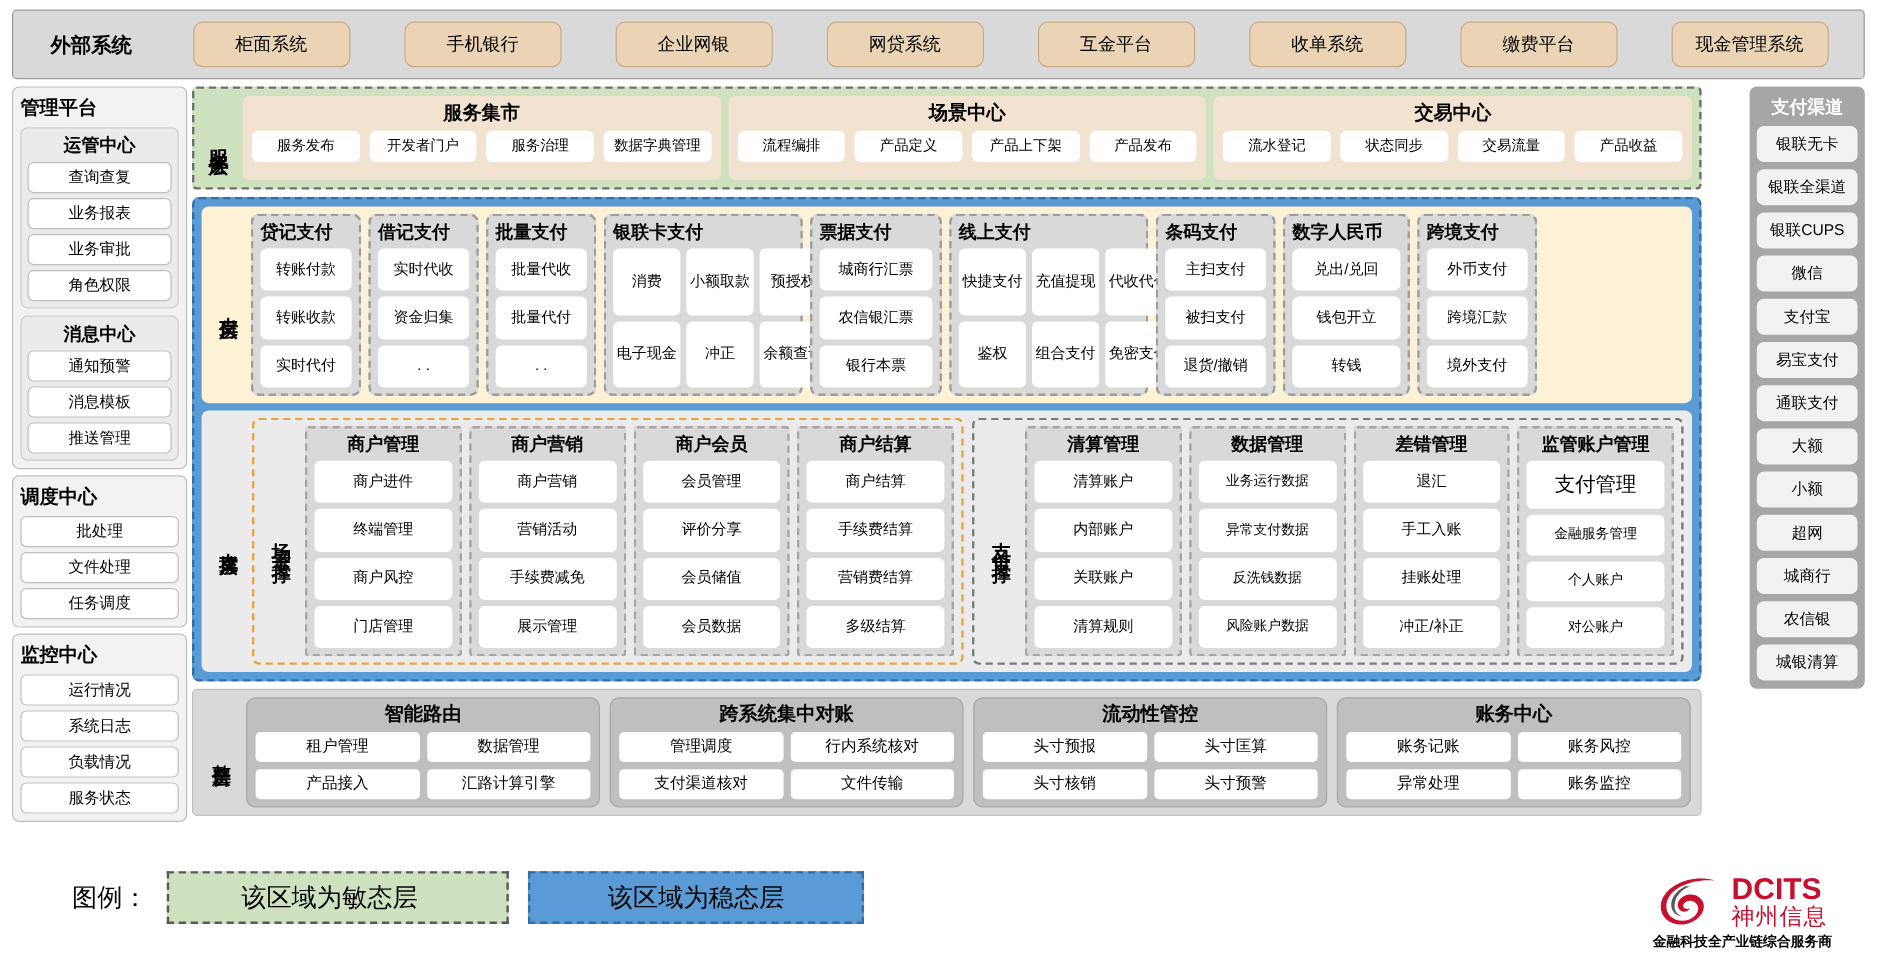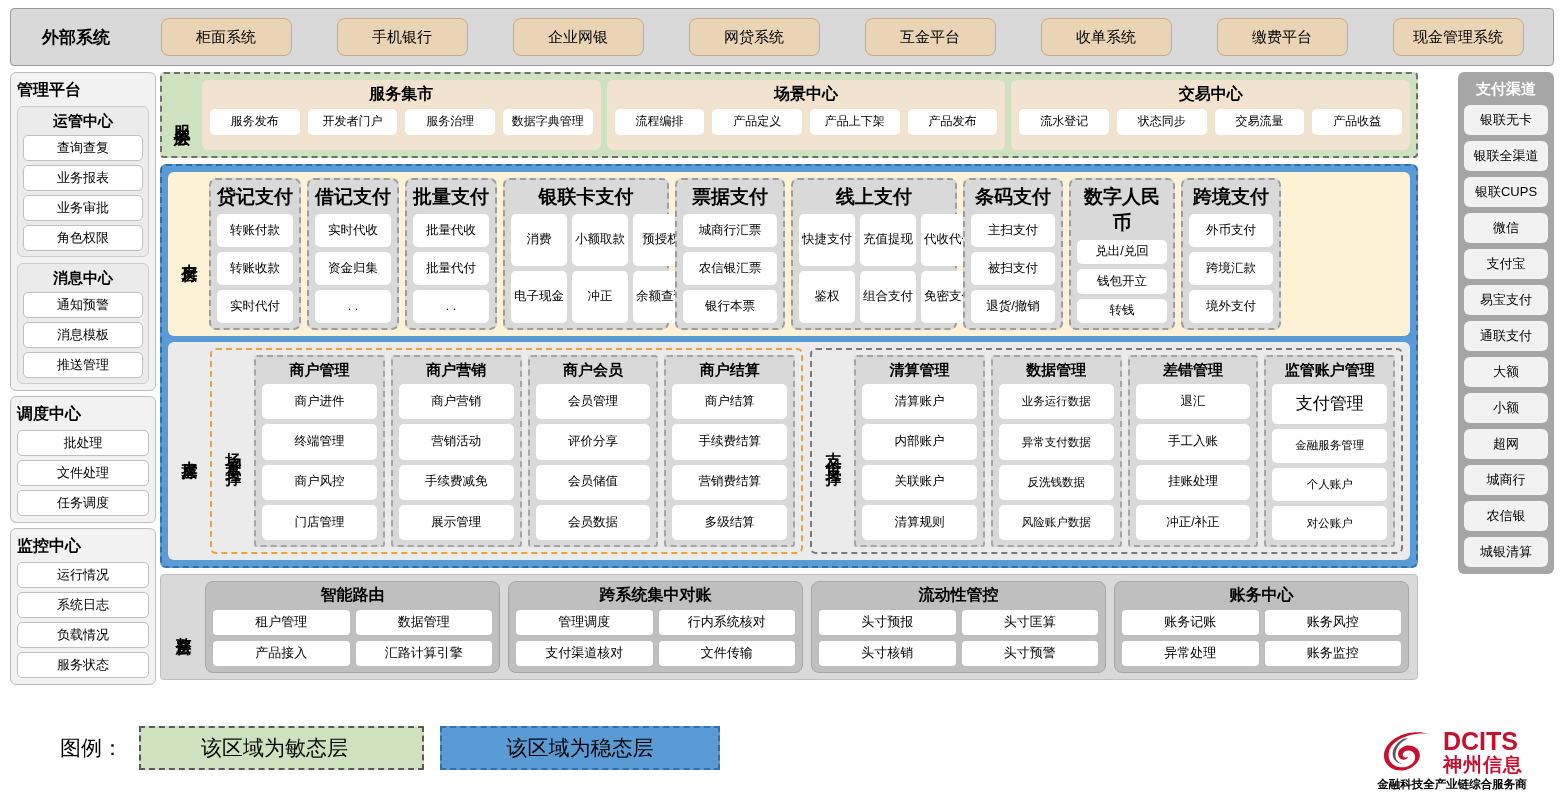--- a/index.html
+++ b/index.html
@@ -94,21 +94,21 @@
 
   
   #pay-layer{
     background:#fdf2d6;border-radius:6px;padding:6px 7px;
     display:flex;align-items:stretch;gap:6px;height:164px;
   }
   .paycard{
     background:#d9d9d9;border:2px dashed #9d9d9d;border-radius:7px;
     padding:1px 6px 5px;display:flex;flex-direction:column;
   }
-  .paycard .ct{font-weight:bold;font-size:19px;text-align:center;padding:3px 0 4px;}
+  .paycard .ct{font-weight:bold;font-size:15px;text-align:left;padding:3px 0 4px;}
   .paycard .grid{flex:1;display:grid;gap:5px;}
   .paycard .grid.c1{grid-template-columns:1fr;}
   .paycard .grid.c2{grid-template-columns:1fr 1fr 1fr;}
   .paycard .chip{background:#fff;border:none;border-radius:5px;font-size:12.5px;}
 
   
   #support-layer{
     margin-top:6px;background:#ebebeb;border-radius:6px;padding:6px 7px;
     display:flex;align-items:stretch;gap:7px;height:218px;
   }
@@ -152,21 +152,21 @@
   }
   .leg.agile{background:#cfe2c0;border:2px dashed #595959;width:285px;padding-left:12px;}
   .leg.stable{background:#5b9bd5;border:2px dashed #2f6fab;width:280px;}
 
   
   #logo{position:absolute;right:12px;bottom:8px;width:200px;text-align:center;}
   #logo-row{display:flex;align-items:center;justify-content:center;gap:4px;}
   #logo-mark{width:58px;height:44px;flex:none;}
   #logo-text{text-align:left;line-height:1;}
   #logo-en{font-size:25px;font-weight:bold;color:#c8102e;letter-spacing:0px;}
-  #logo-cn{font-size:19px;font-weight:bold;color:#c8102e;letter-spacing:1px;margin-top:1px;}
+  #logo-cn{font-size:19px;font-weight:normal;color:#c8102e;letter-spacing:1px;margin-top:1px;}
   #logo-tag{font-size:11.5px;font-weight:bold;margin-top:3px;letter-spacing:0px;}
 </style>
 </head>
 <body>
 
 <div id="ext-bar">
   <div id="ext-title">外部系统</div>
   <div id="ext-items">
     <div class="ext-chip">柜面系统</div>
     <div class="ext-chip">手机银行</div>

